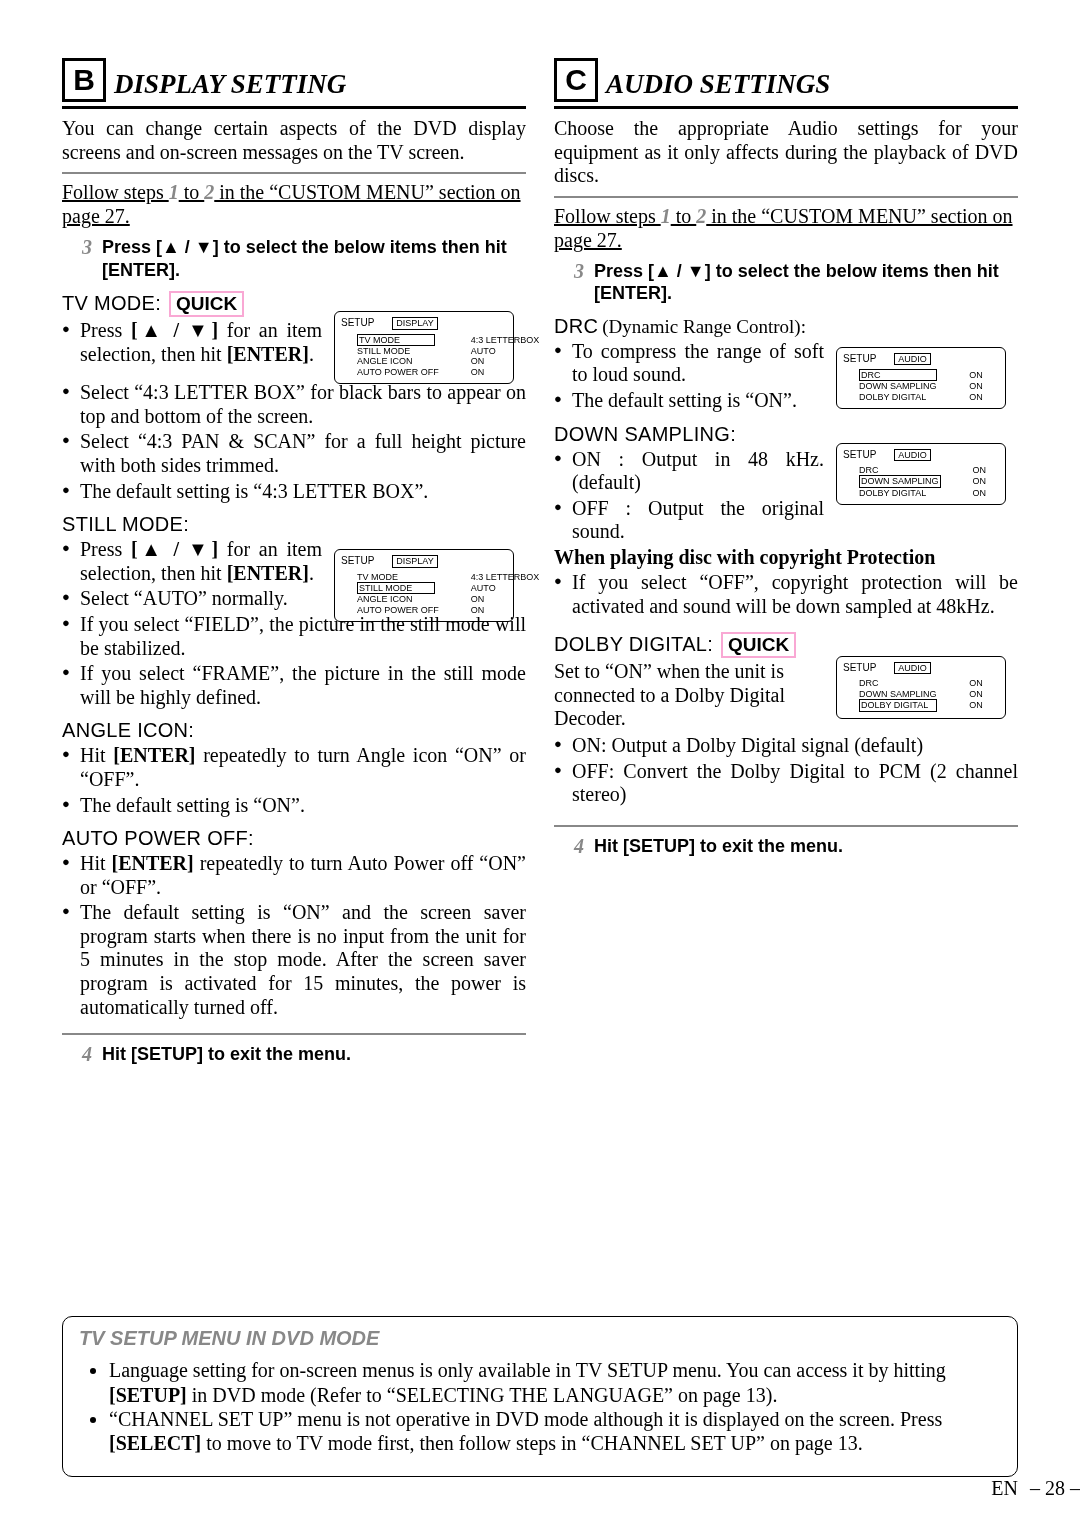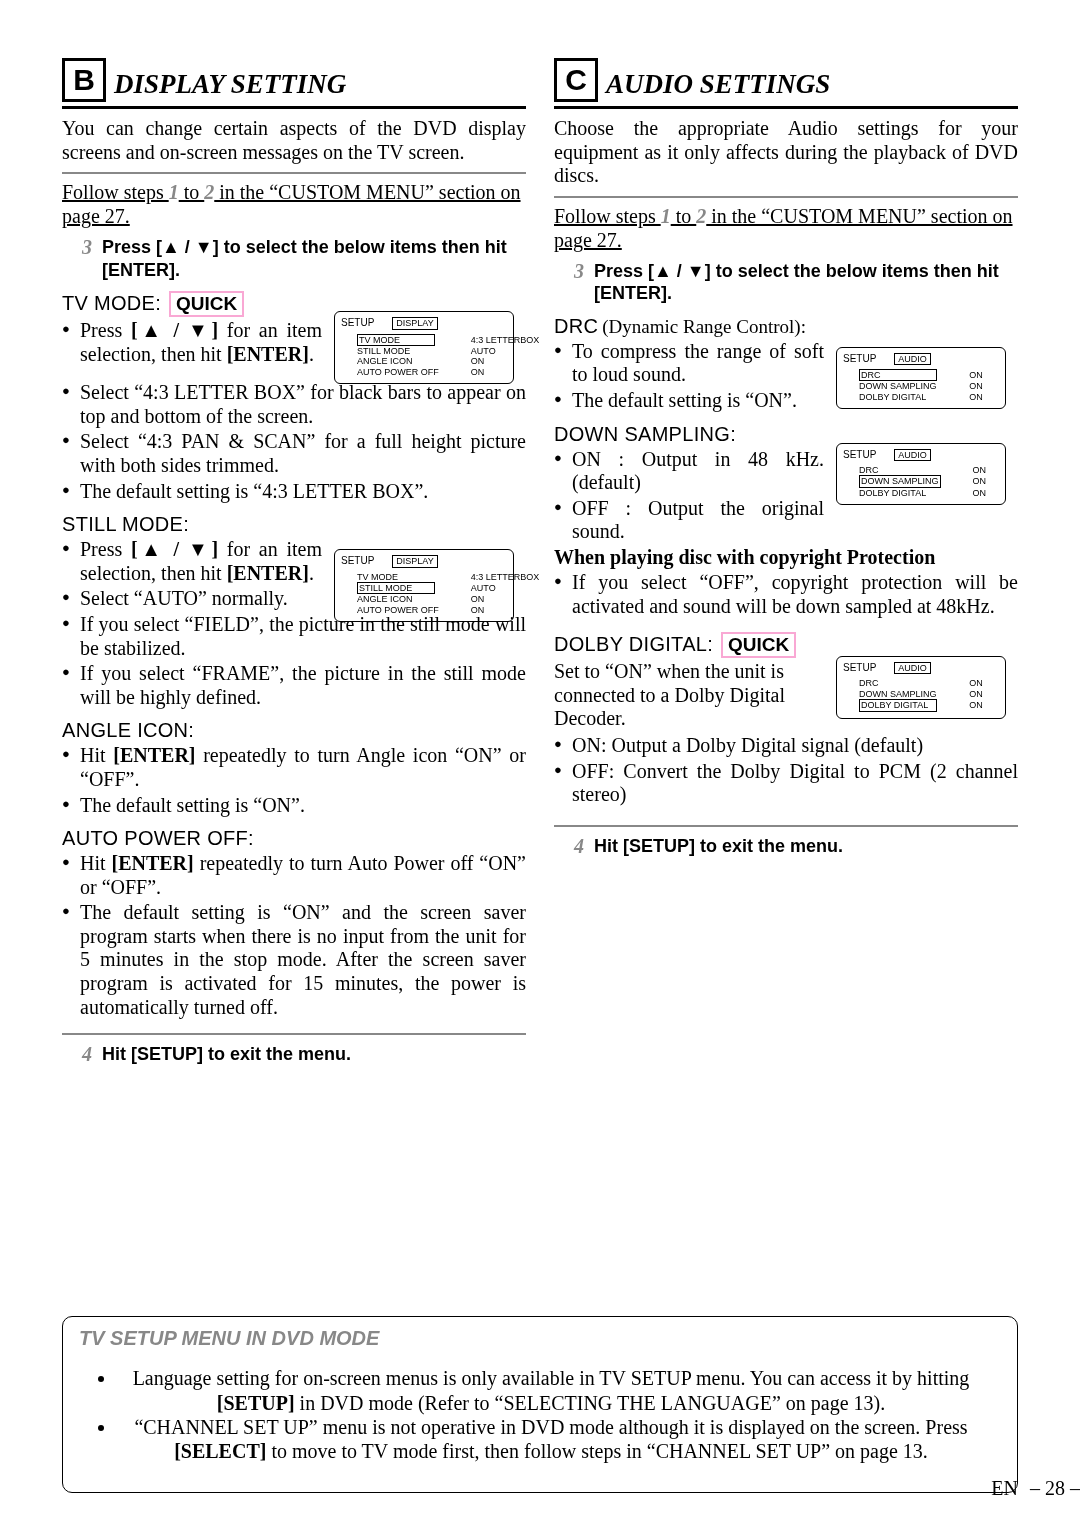--- a/index.html
+++ b/index.html
@@ -152,24 +152,23 @@
     font-family: Arial, Helvetica, sans-serif;
     font-style: italic;
     font-weight: bold;
     color: #888;
     font-size: 20px;
     margin-bottom: 4px;
   }
   .tvsetup-list {
     list-style: disc;
     padding-left: 22px;
-    margin: 16px;
+    margin: 8px;
     font-size: 20px;
     line-height: 1.22;
-    text-align: center;
   }
   .pagenum {
     position: absolute;
     bottom: 26px;
     width: 100%;
     left: 0;
     text-align: right;
     font-size: 20px;
   }
 </style>

